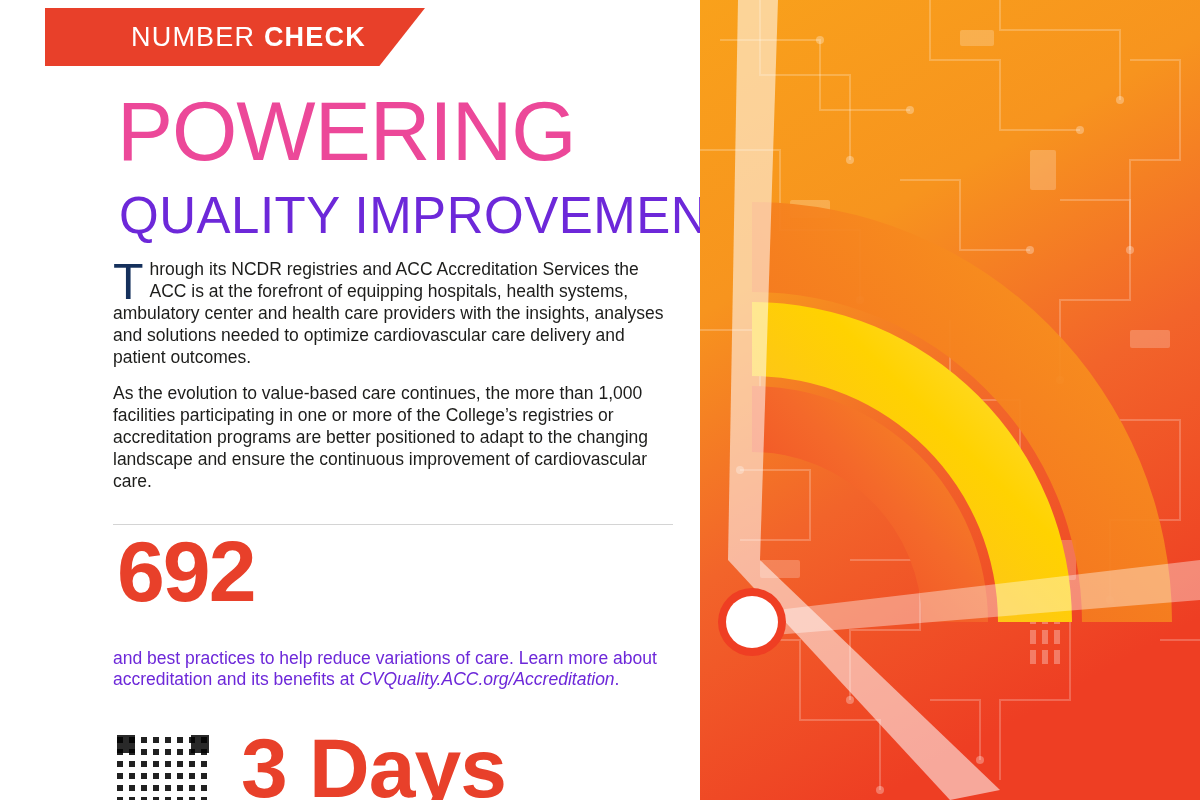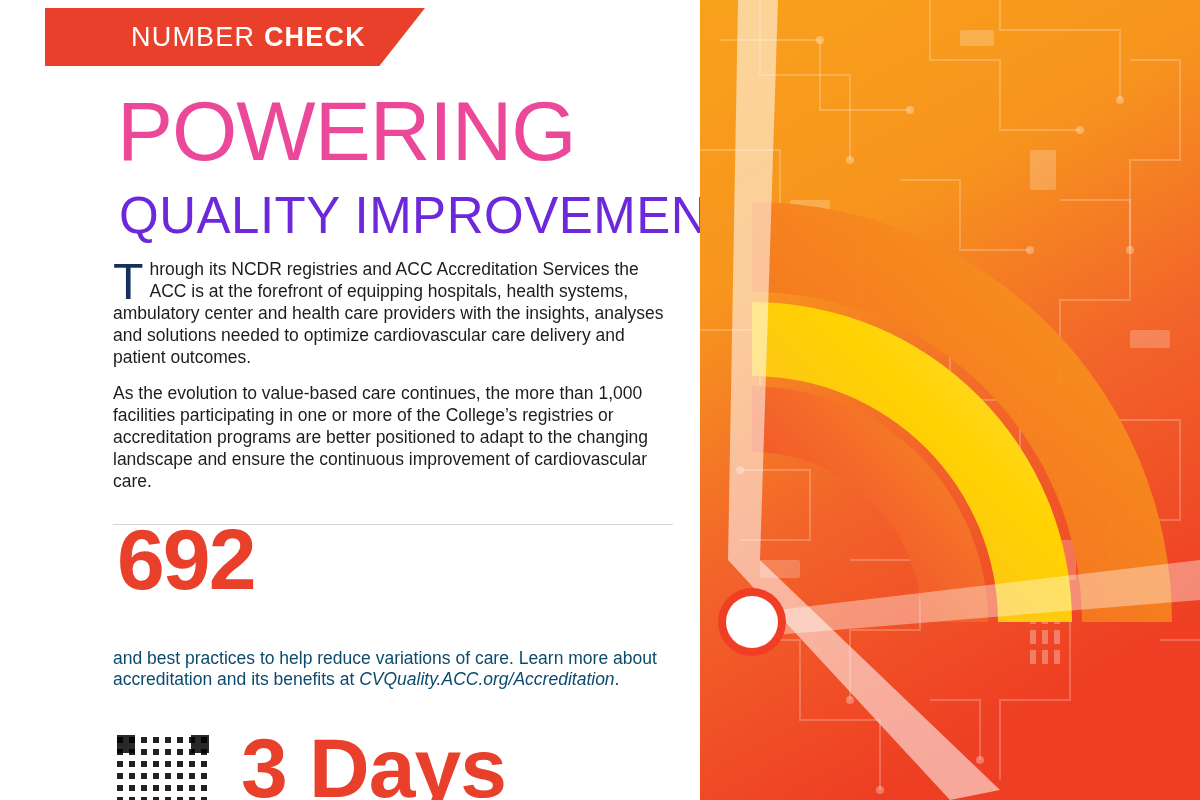--- a/index.html
+++ b/index.html
@@ -101,21 +101,21 @@
   .divider {
     position: absolute;
     left: 68px; top: 524px;
     width: 560px; height: 1px;
     background: #d4d4d4;
   }
 
   
   .stat-692 {
     position: absolute;
-    left: 72px; top: 516px;
+    left: 72px; top: 528px;
     font-size: 86px;
     font-weight: 700;
     color: #e8402a;
     letter-spacing: -2px;
     line-height: 1;
   }
   .stat-692-text {
     position: absolute;
     left: 268px; top: 552px;
     width: 360px;
@@ -123,21 +123,21 @@
     line-height: 1.22;
     color: #1d1d1b;
   }
   .stat-692-text b { font-weight: 700; }
   .stat-692-runon {
     position: absolute;
     left: 68px; top: 648px;
     width: 560px;
     font-size: 17.5px;
     line-height: 1.22;
-    color: #0c4a6e;
+    color: #6d28d9;
   }
   .stat-692-runon i { font-style: italic; }
 
   
   .qr {
     position: absolute;
     left: 72px; top: 735px;
     width: 92px; height: 92px;
     background:
       repeating-linear-gradient(90deg, #111 0 6px, #fff 6px 12px),

